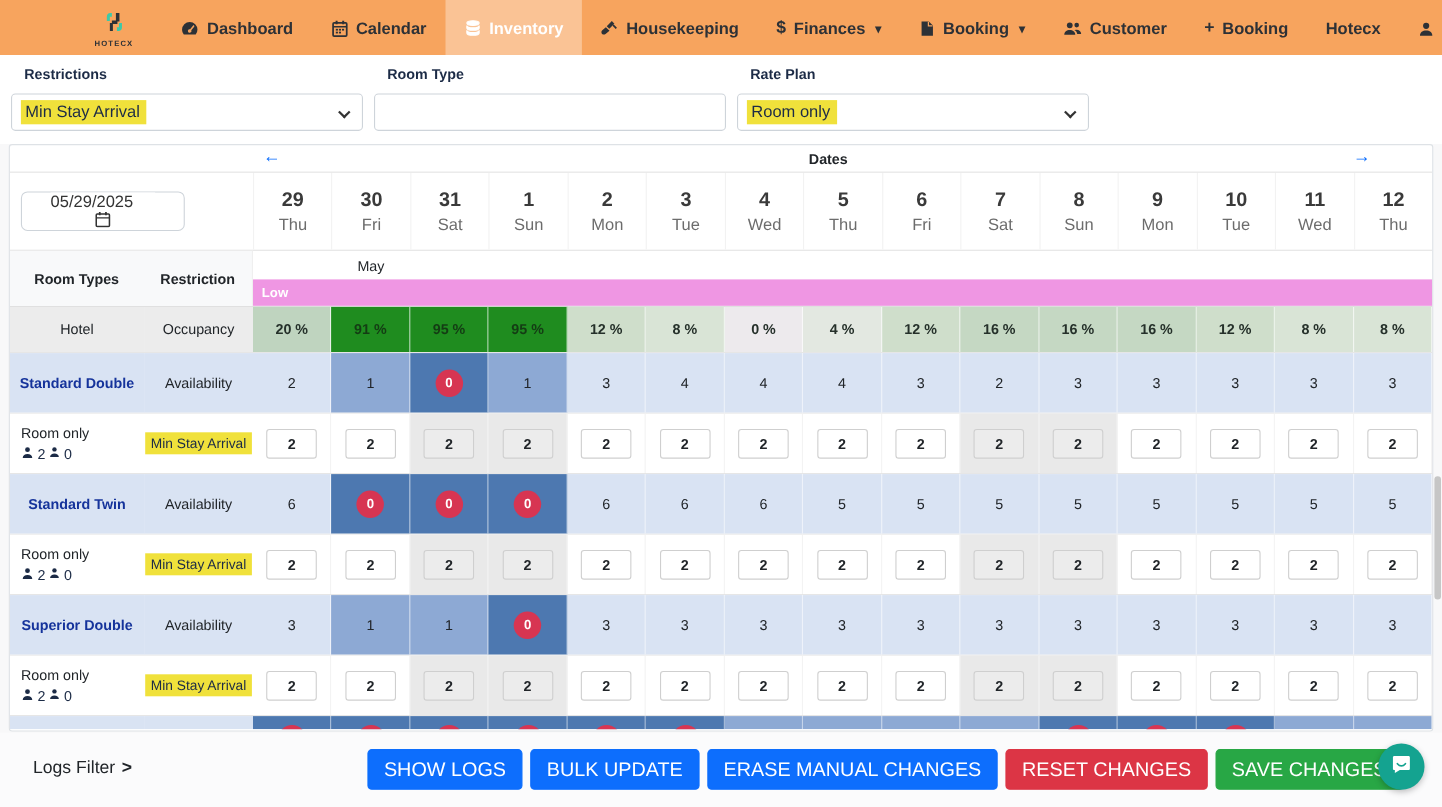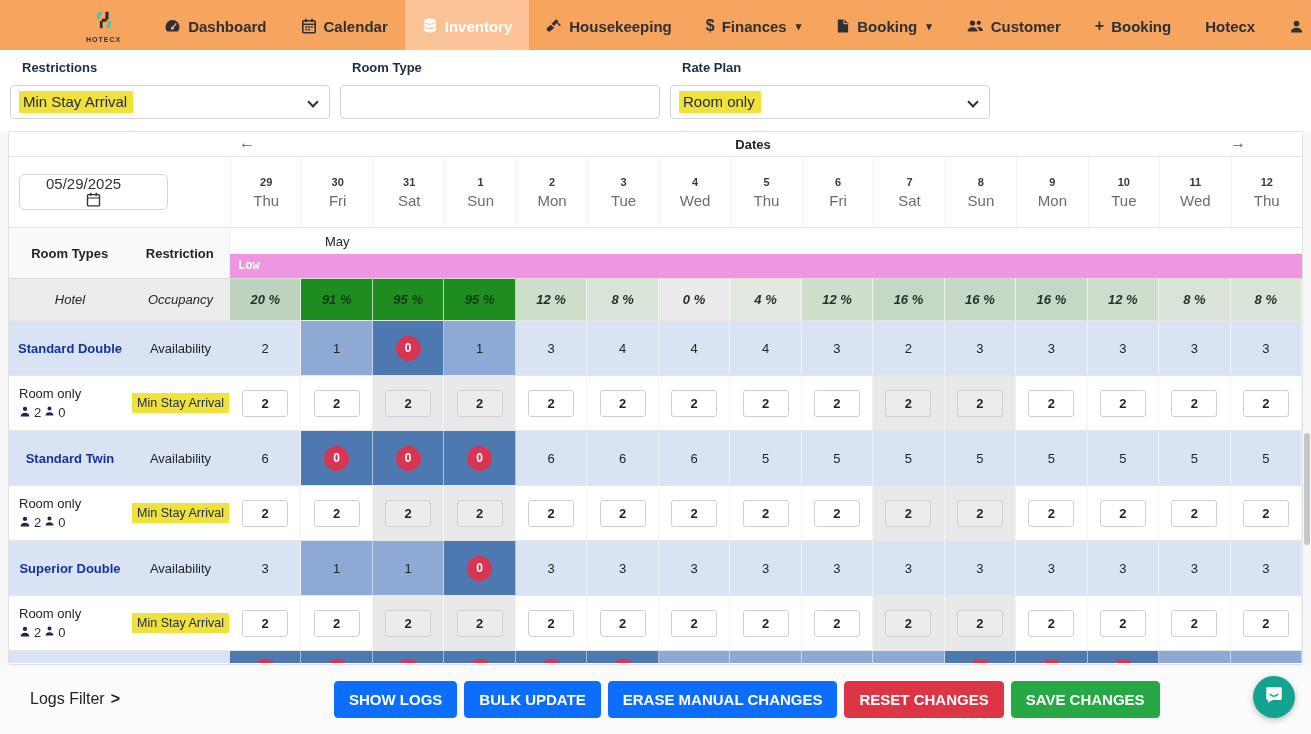--- a/index.html
+++ b/index.html
@@ -49,35 +49,35 @@
   .dcell { flex:1 1 0; min-width:0; }
 
   .date-row { height:71px; border-bottom:1px solid #e3e3e3; align-items:center; }
   .picker-wrap { width:221px; flex:none; display:flex; align-items:center; padding-left:10px; }
   .date-picker { width:149px; height:36px; border:1px solid #ced4da; border-radius:6px; background:#fff;
                  display:flex; align-items:center; justify-content:space-between; padding:0 11px; cursor:pointer;flex-direction:column; }
   .date-picker input { border:none; outline:none; width:95px; font-size:15px; color:#333;
                        font-family:"Liberation Sans",sans-serif; }
   .date-col { display:flex; flex-direction:column; align-items:center; justify-content:center; height:100%;
               border-left:1px solid #f2f2f2; }
-  .date-num { font-size:11px; font-weight:700; color:#3a3a3a; }
+  .date-num { font-size:18px; font-weight:700; color:#3a3a3a; }
   .date-wd { font-size:15px; color:#6c6c6c; margin-top:4px; }
 
   .month-block { display:flex; }
   .rt-head { width:221px; flex:none; height:50px; background:#f8f9fa; display:flex; align-items:center;
              border-right:1px solid #efefef; }
   .rt-head span { font-size:13px; font-weight:700; color:#212529; }
   .rt-head .h1 { width:122px; text-align:center; } .rt-head .h2 { width:99px; text-align:center; }
   .month-right { flex:1; display:flex; flex-direction:column; }
   .month-row { height:26px; display:flex; }
   .month-cell { display:flex; align-items:center; justify-content:center; font-size:13px; color:#212529; }
   .low-band { height:24px; background:#ef96e3; display:flex; align-items:center; padding-left:8px; }
-  .low-band span { color:#fff; font-size:12px; font-weight:700;font-family:Liberation Mono, monospace; }
-
-  .occ-row { height:42px; border-top:1px solid #dcdcdc;font-style:italic; }
+  .low-band span { color:#fff; font-size:12px; font-weight:700; }
+
+  .occ-row { height:42px; border-top:1px solid #dcdcdc; }
   .occ-label { background:#ececec; display:flex; align-items:center; justify-content:center;
                font-size:13px; color:#212529; height:100%; }
   .occ-cell { display:flex; align-items:center; justify-content:center; font-size:13px; font-weight:600;
               color:#25302a; height:100%; border-right:1px solid rgba(255,255,255,.65); }
   .occ-0{background:#edeaed} .occ-4{background:#e3e8e1} .occ-8{background:#d9e4d6}
   .occ-12{background:#cfdecb} .occ-16{background:#c5d8c3} .occ-20{background:#bfd4bf}
   .occ-high{background:#1f8c1f;color:#143c14}
 
   .av-row { height:55px; border-top:1px solid #e6e6e6; }
   .av-name { background:#d9e3f3; display:flex; align-items:center; justify-content:center; height:100%;
@@ -109,21 +109,21 @@
   .p-label { background:#d9e3f3; height:100%; }
   .p-cell { position:relative; height:100%; border-right:1px solid rgba(255,255,255,.5); }
   .p-cell .badge0 { position:absolute; left:50%; margin-left:-12px; top:8px; }
 
   
   .footer { position:absolute; top:666px; left:0; width:1311px; height:68px; background:#fbfbfc; }
   .logs-filter { position:absolute; left:30px; top:24px; font-size:16px; color:#212529; cursor:pointer; }
   .logs-filter b { font-weight:700; margin-left:6px; }
   .btn-group { position:absolute; left:334px; top:15px; display:flex; gap:7px; }
   .btn { height:37px; padding:6px 14px; border-radius:4px; border:1px solid transparent; color:#fff;
-         font-size:15px; font-family:"Liberation Sans",sans-serif; cursor:pointer; white-space:nowrap;font-weight:bold; }
+         font-size:18px; font-family:"Liberation Sans",sans-serif; cursor:pointer; white-space:nowrap; }
 
   .chat-btn { position:absolute; right:16px; bottom:16px; width:42px; height:42px; border-radius:50%;
               background:#14a390; display:flex; align-items:center; justify-content:center;
               box-shadow:0 2px 6px rgba(0,0,0,.25); cursor:pointer; }
 
   .scroll-thumb { position:absolute; right:1px; top:433px; width:6px; height:112px;
                   background:#c6c6c6; border-radius:3px; }
 </style>
 </head>
 <body>

